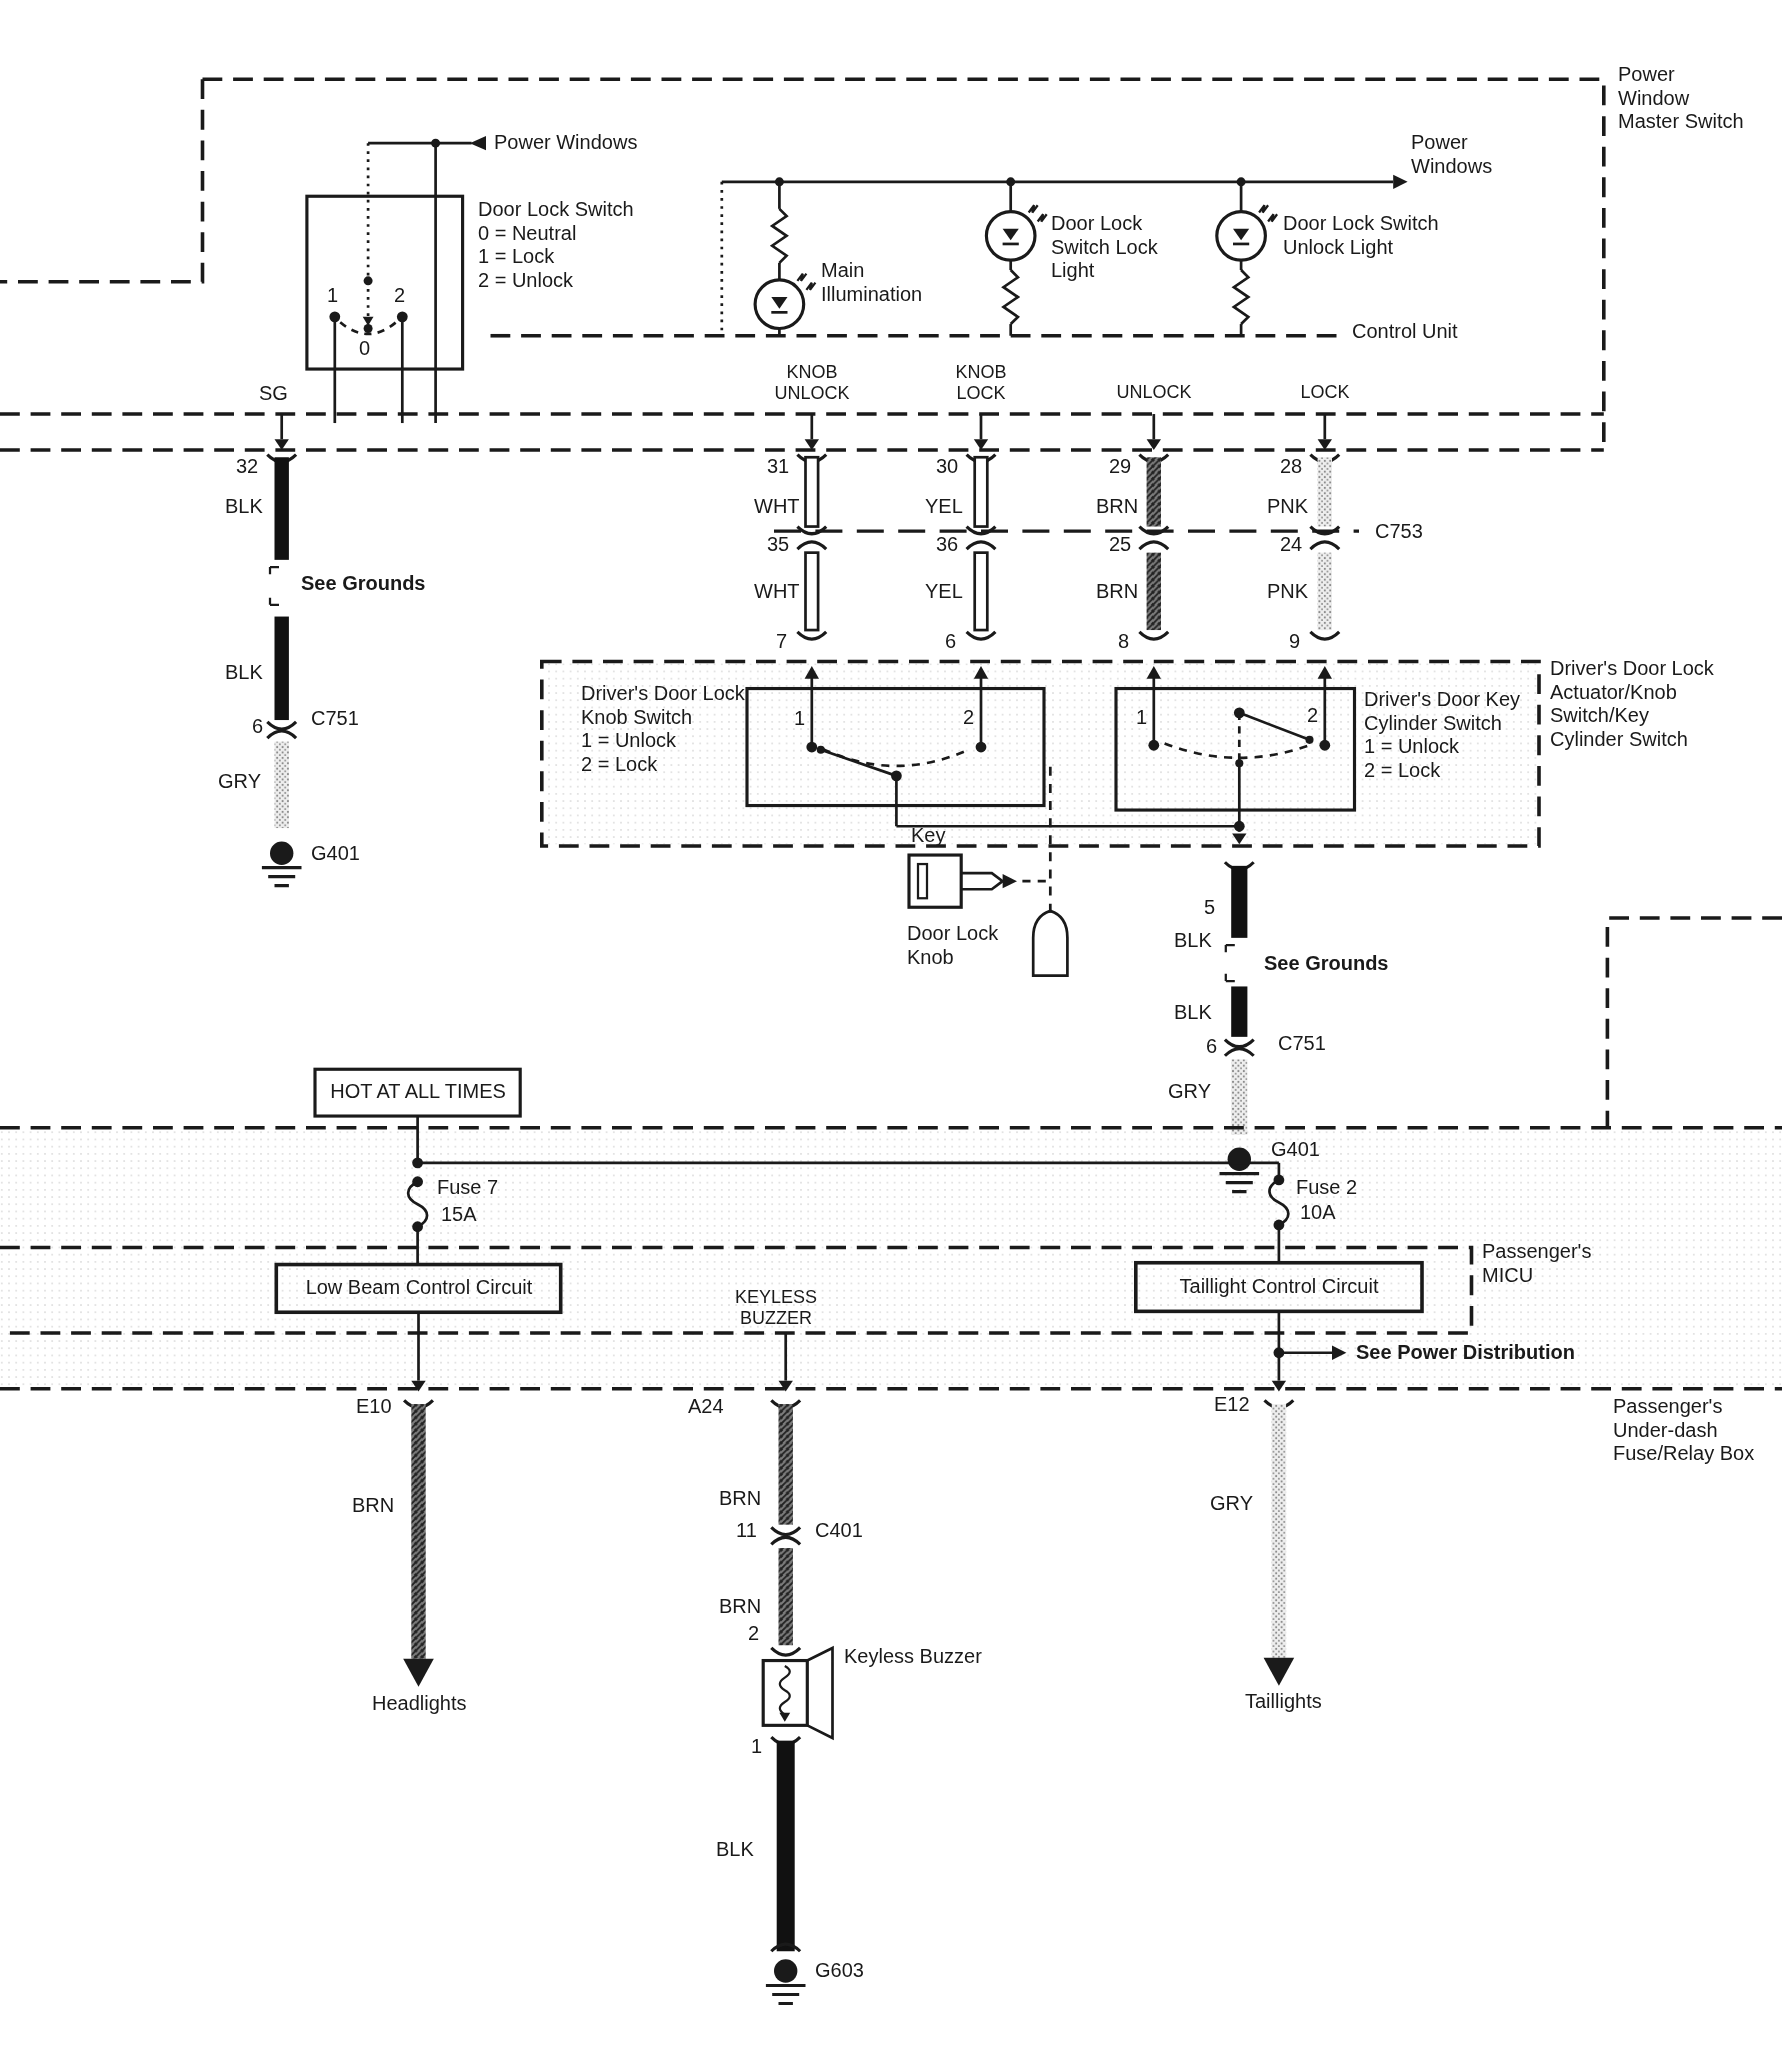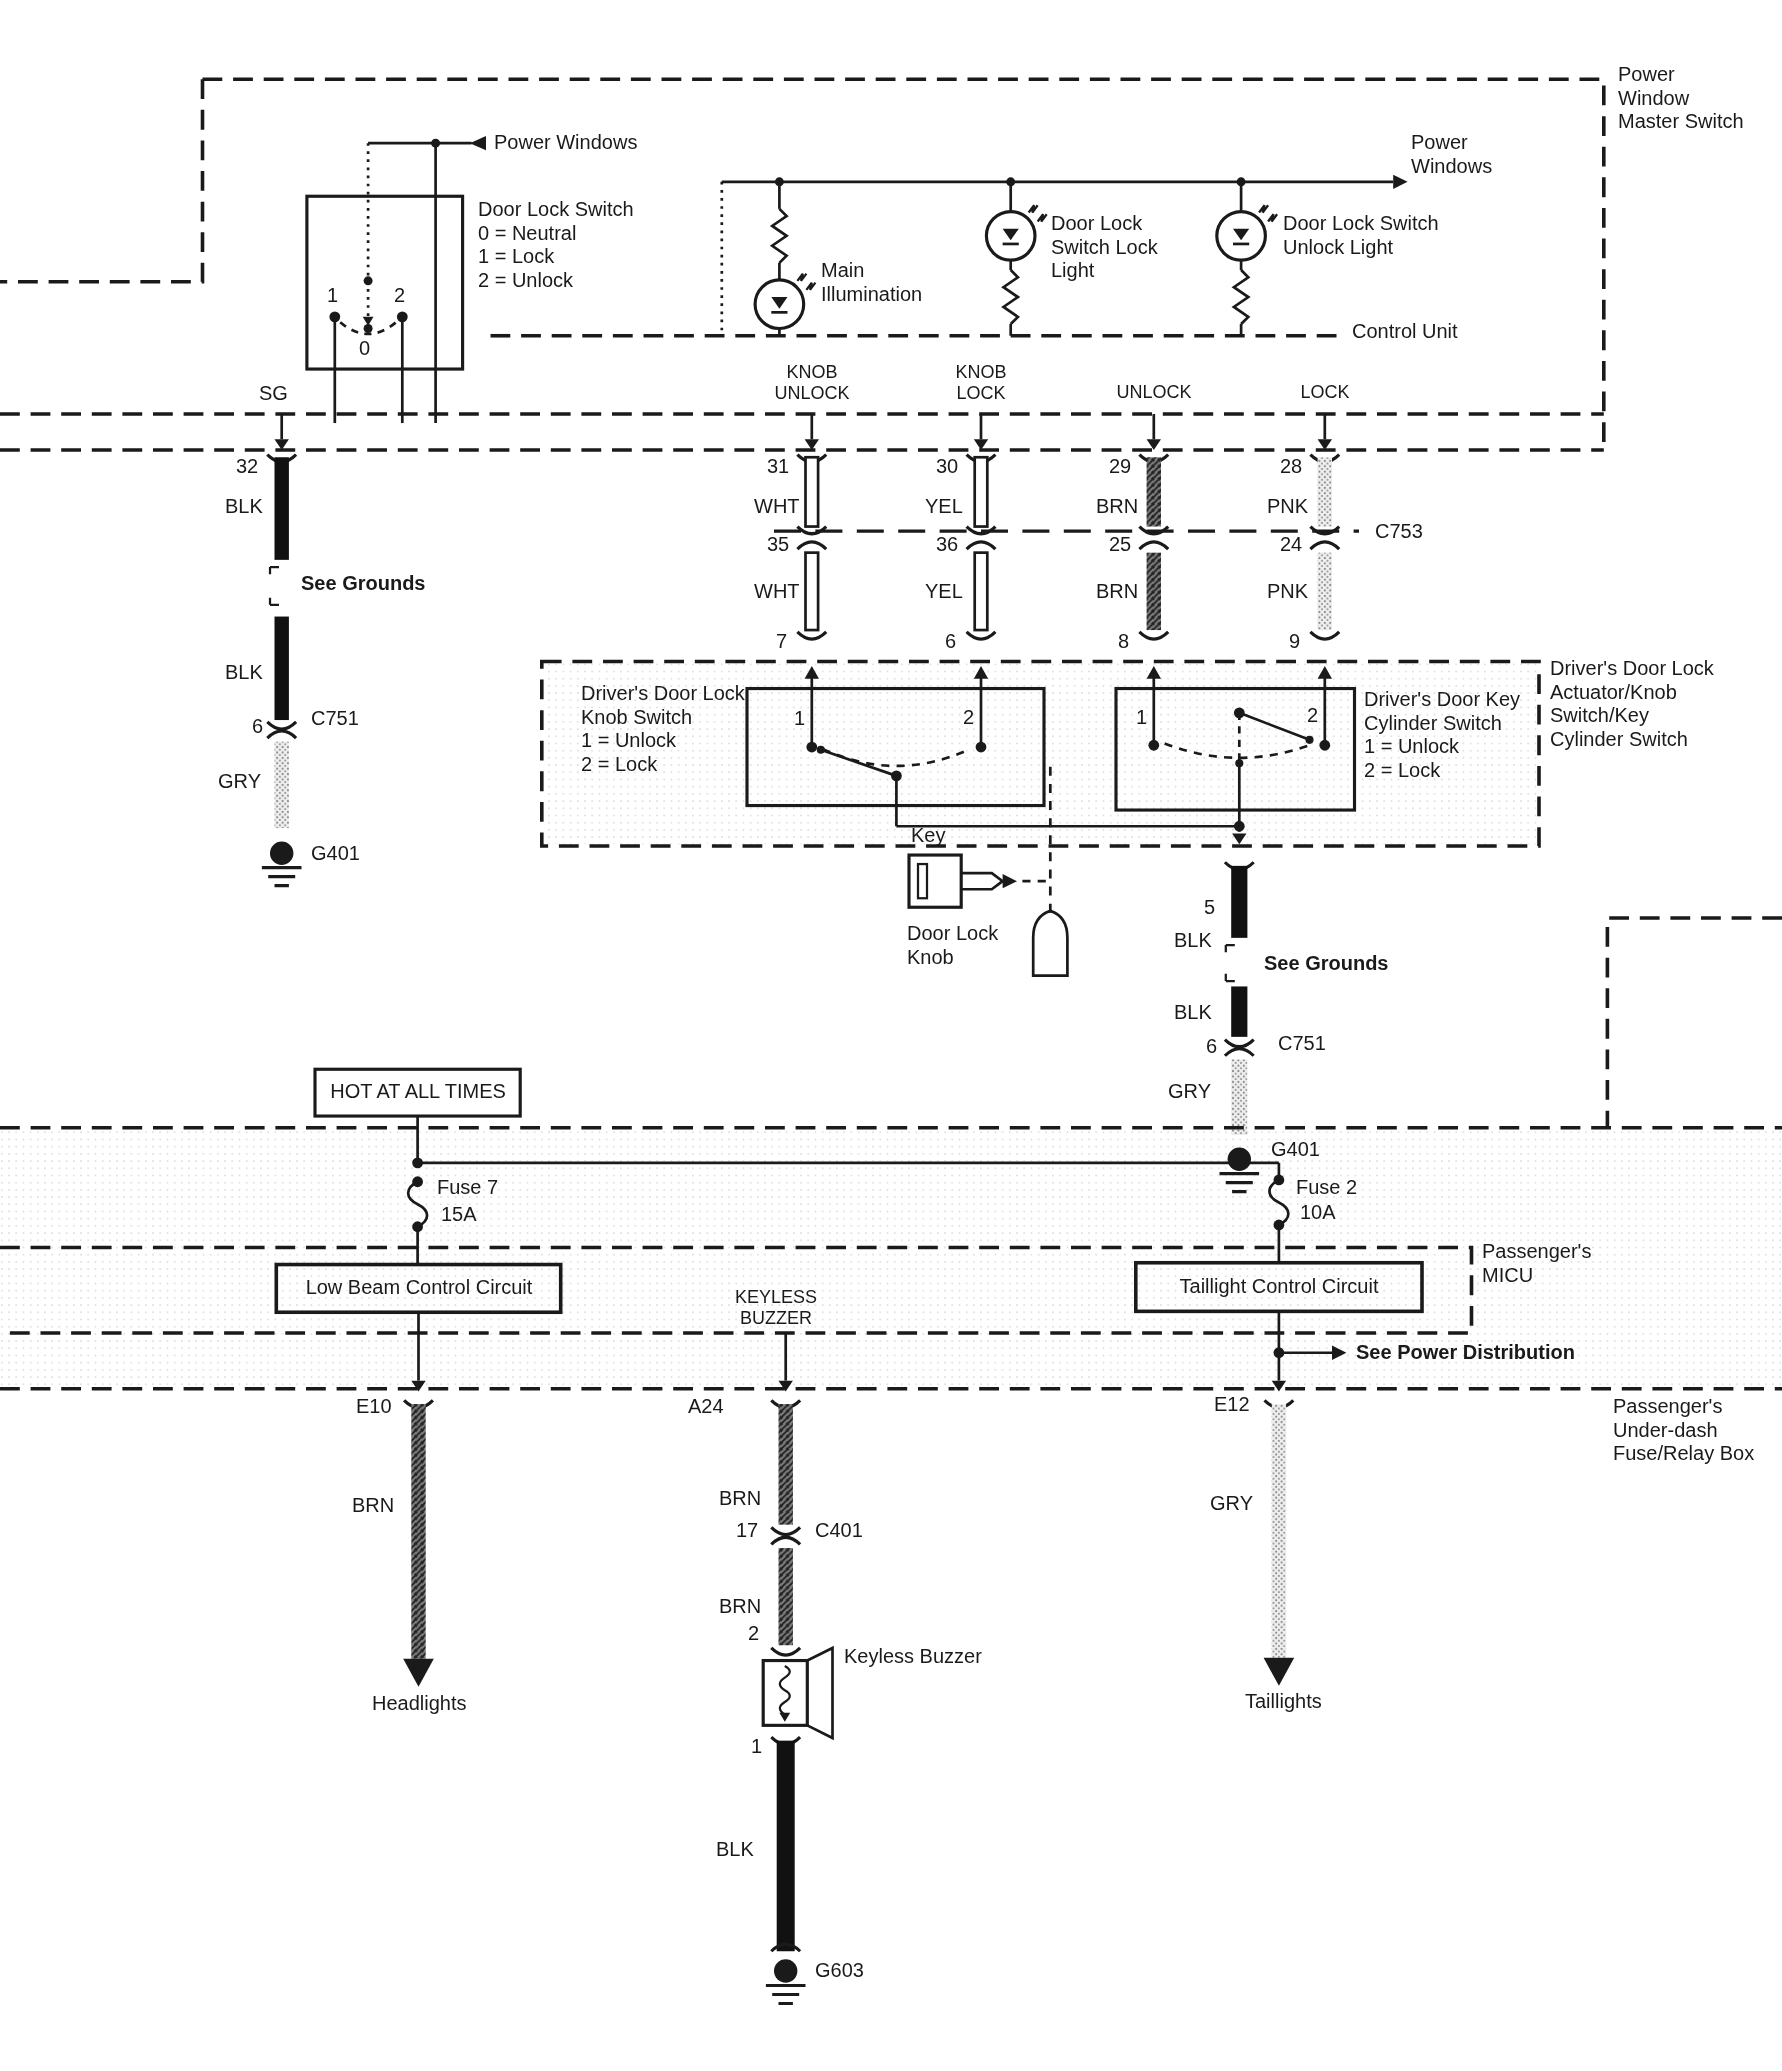--- a/index.html
+++ b/index.html
@@ -420,21 +420,21 @@
 <div class="lbl" style="left:1613px;top:1395px">Passenger's
 Under-dash
 Fuse/Relay Box</div>
 
 <div class="lbl" style="left:356px;top:1395px">E10</div>
 <div class="lbl" style="left:352px;top:1494px">BRN</div>
 <div class="lbl" style="left:372px;top:1692px">Headlights</div>
 
 <div class="lbl" style="left:688px;top:1395px">A24</div>
 <div class="lbl" style="left:719px;top:1487px">BRN</div>
-<div class="lbl" style="left:736px;top:1519px">17</div>
+<div class="lbl" style="left:736px;top:1519px">11</div>
 <div class="lbl" style="left:815px;top:1519px">C401</div>
 <div class="lbl" style="left:719px;top:1595px">BRN</div>
 <div class="lbl" style="left:748px;top:1622px">2</div>
 <div class="lbl" style="left:844px;top:1645px">Keyless Buzzer</div>
 <div class="lbl" style="left:751px;top:1735px">1</div>
 <div class="lbl" style="left:716px;top:1838px">BLK</div>
 <div class="lbl" style="left:815px;top:1959px">G603</div>
 
 <div class="lbl" style="left:1214px;top:1393px">E12</div>
 <div class="lbl" style="left:1210px;top:1492px">GRY</div>

